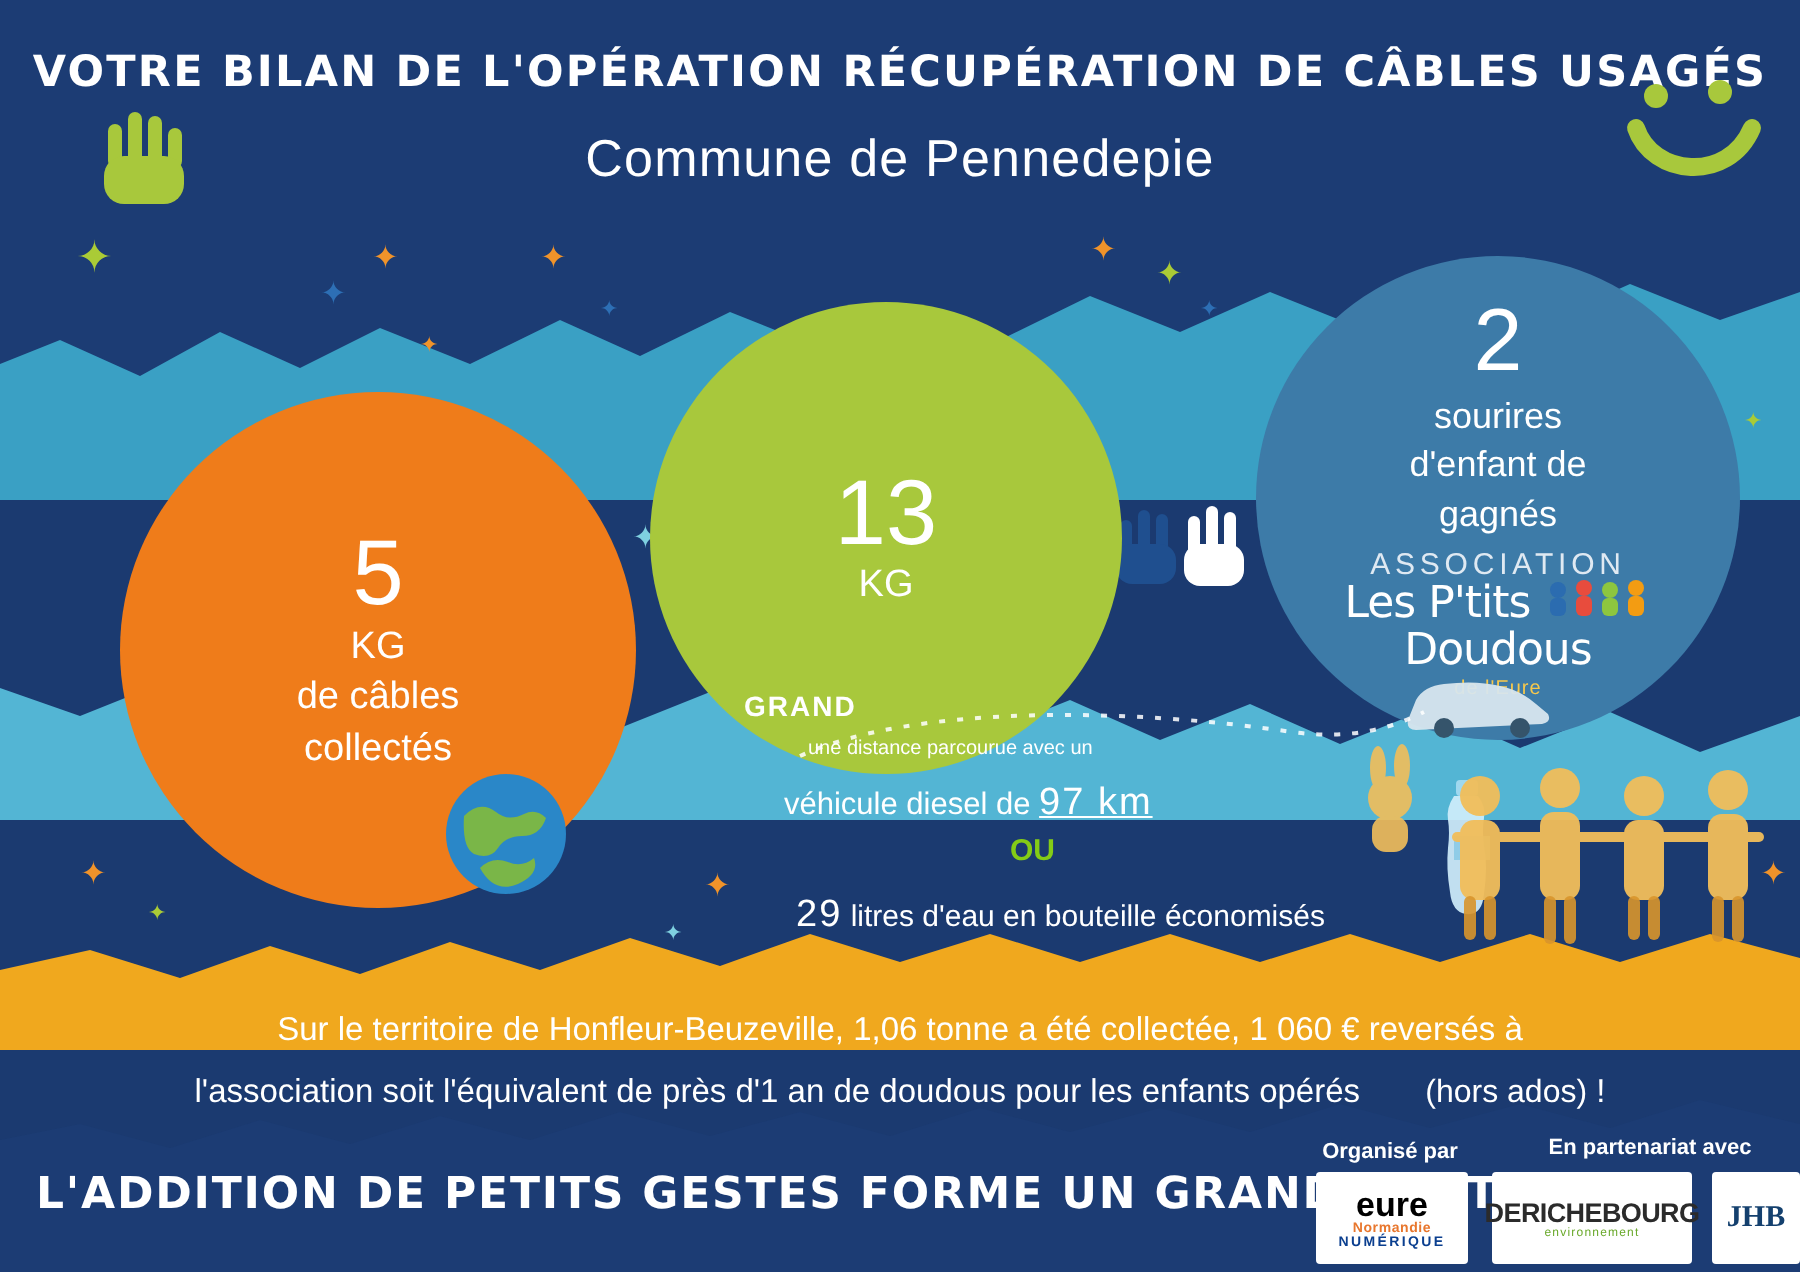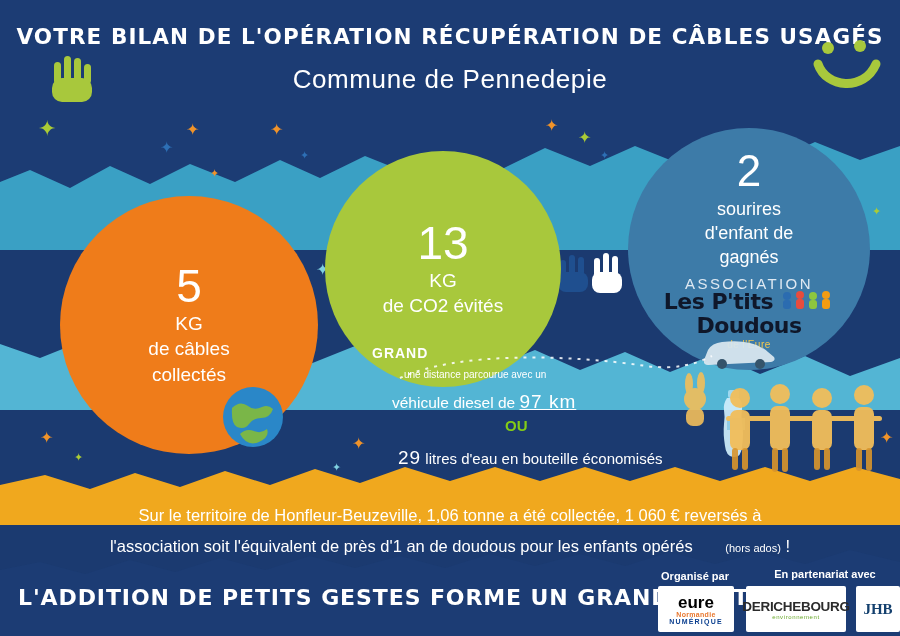--- a/index.html
+++ b/index.html
@@ -113,22 +113,22 @@
     text-align: center;
     line-height: 1;
   }
   .doudous .assoc {
     font-size: 15px;
     letter-spacing: 2.4px;
     color: #dfe9f2;
   }
   .doudous .name {
     font-size: 22px;
-    font-weight: bold;
-    color: #0f172a;
+    font-weight: normal;
+    color: #ffffff;
     font-family: "DejaVu Sans", sans-serif;
     letter-spacing: -.5px;
   }
   .doudous .eure {
     font-size: 10px;
     color: #f6c84c;
     letter-spacing: .5px;
     margin-top: 3px;
   }
   .dd-figs { display:inline-block; vertical-align: middle; }
@@ -174,21 +174,21 @@
   
   .summary {
     position: absolute;
     left: 45px; top: 500px;
     width: 810px;
     color: #ffffff;
     font-size: 16.5px;
     line-height: 1.9;
     text-align: center;
   }
-  .summary .tiny { font-size: 11px; margin-left: 28px; }
+  .summary .tiny { font-size: 16px; margin-left: 28px; }
 
   
   .slogan {
     position: absolute;
     left: 18px; top: 585px;
     color: #ffffff;
     font-size: 22px;
     font-weight: bold;
     letter-spacing: .9px;
     font-family: "DejaVu Sans", sans-serif;
@@ -312,21 +312,20 @@
   <div class="circle" id="circle-cables">
     <div class="num">5</div>
     <div class="lbl">KG</div>
     <div class="lbl">de câbles</div>
     <div class="lbl">collectés</div>
   </div>
 
   <div class="circle" id="circle-co2">
     <div class="num">13</div>
     <div class="lbl">KG</div>
-    <div class="lbl">de CO2 évités</div>
   </div>
 
   <div class="circle" id="circle-smiles">
     <div class="num">2</div>
     <div class="lbl">sourires</div>
     <div class="lbl">d'enfant de</div>
     <div class="lbl">gagnés</div>
 
     <div class="doudous">
       <div class="assoc">ASSOCIATION</div>

